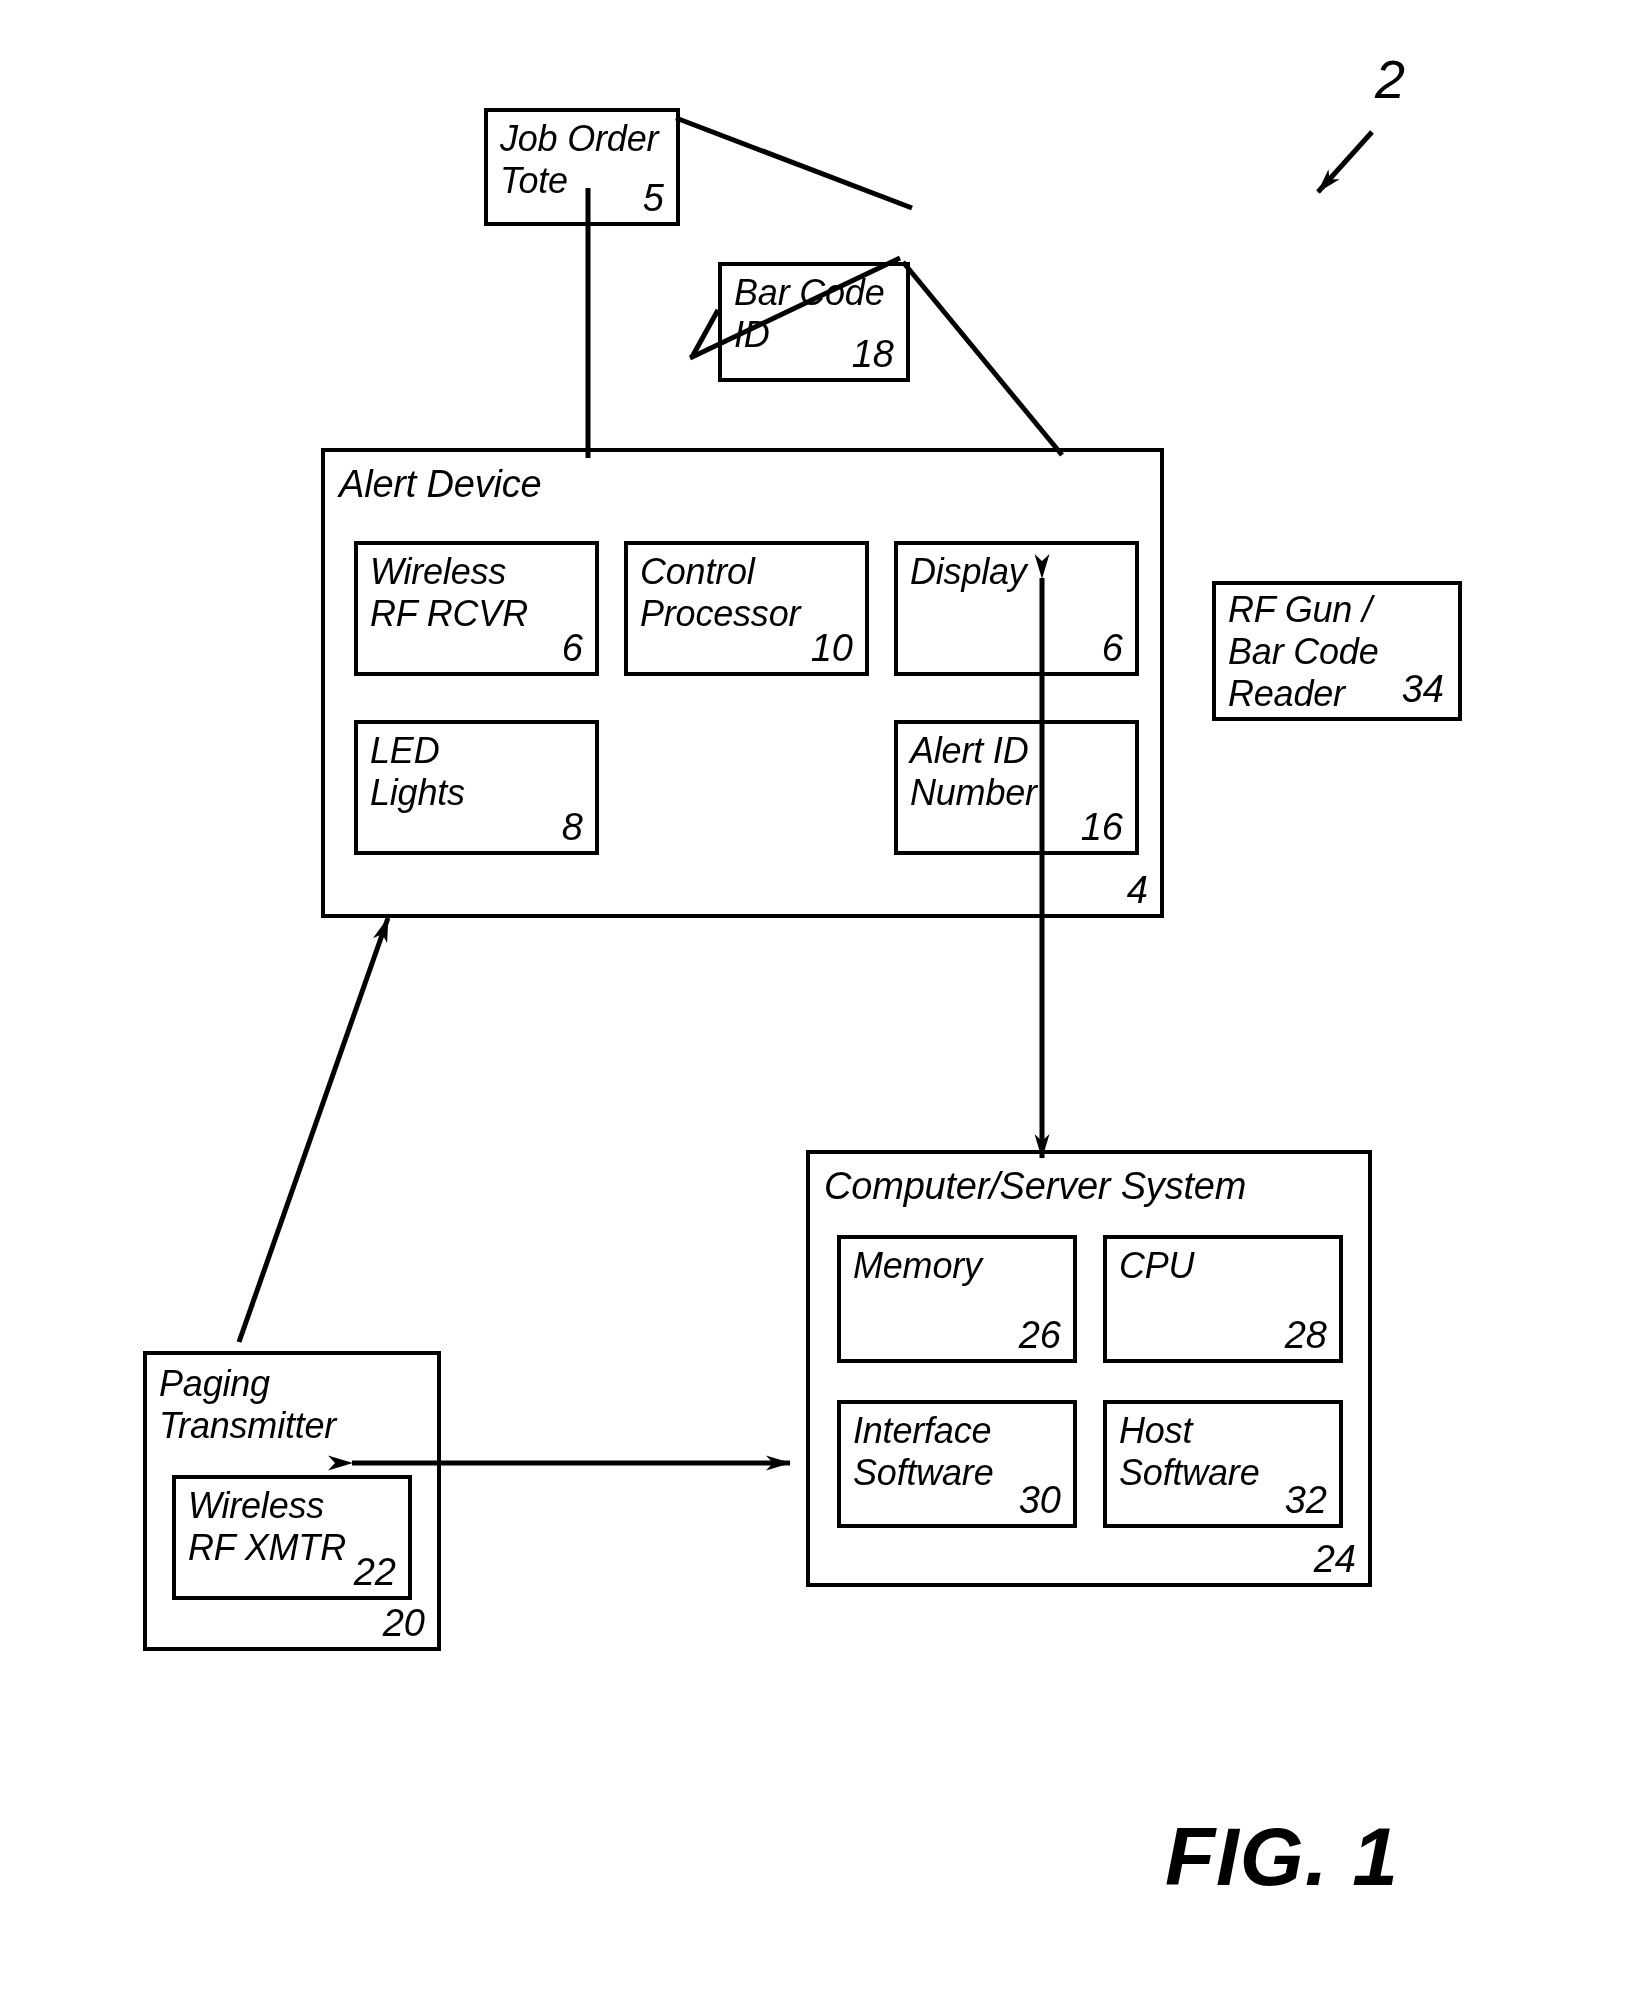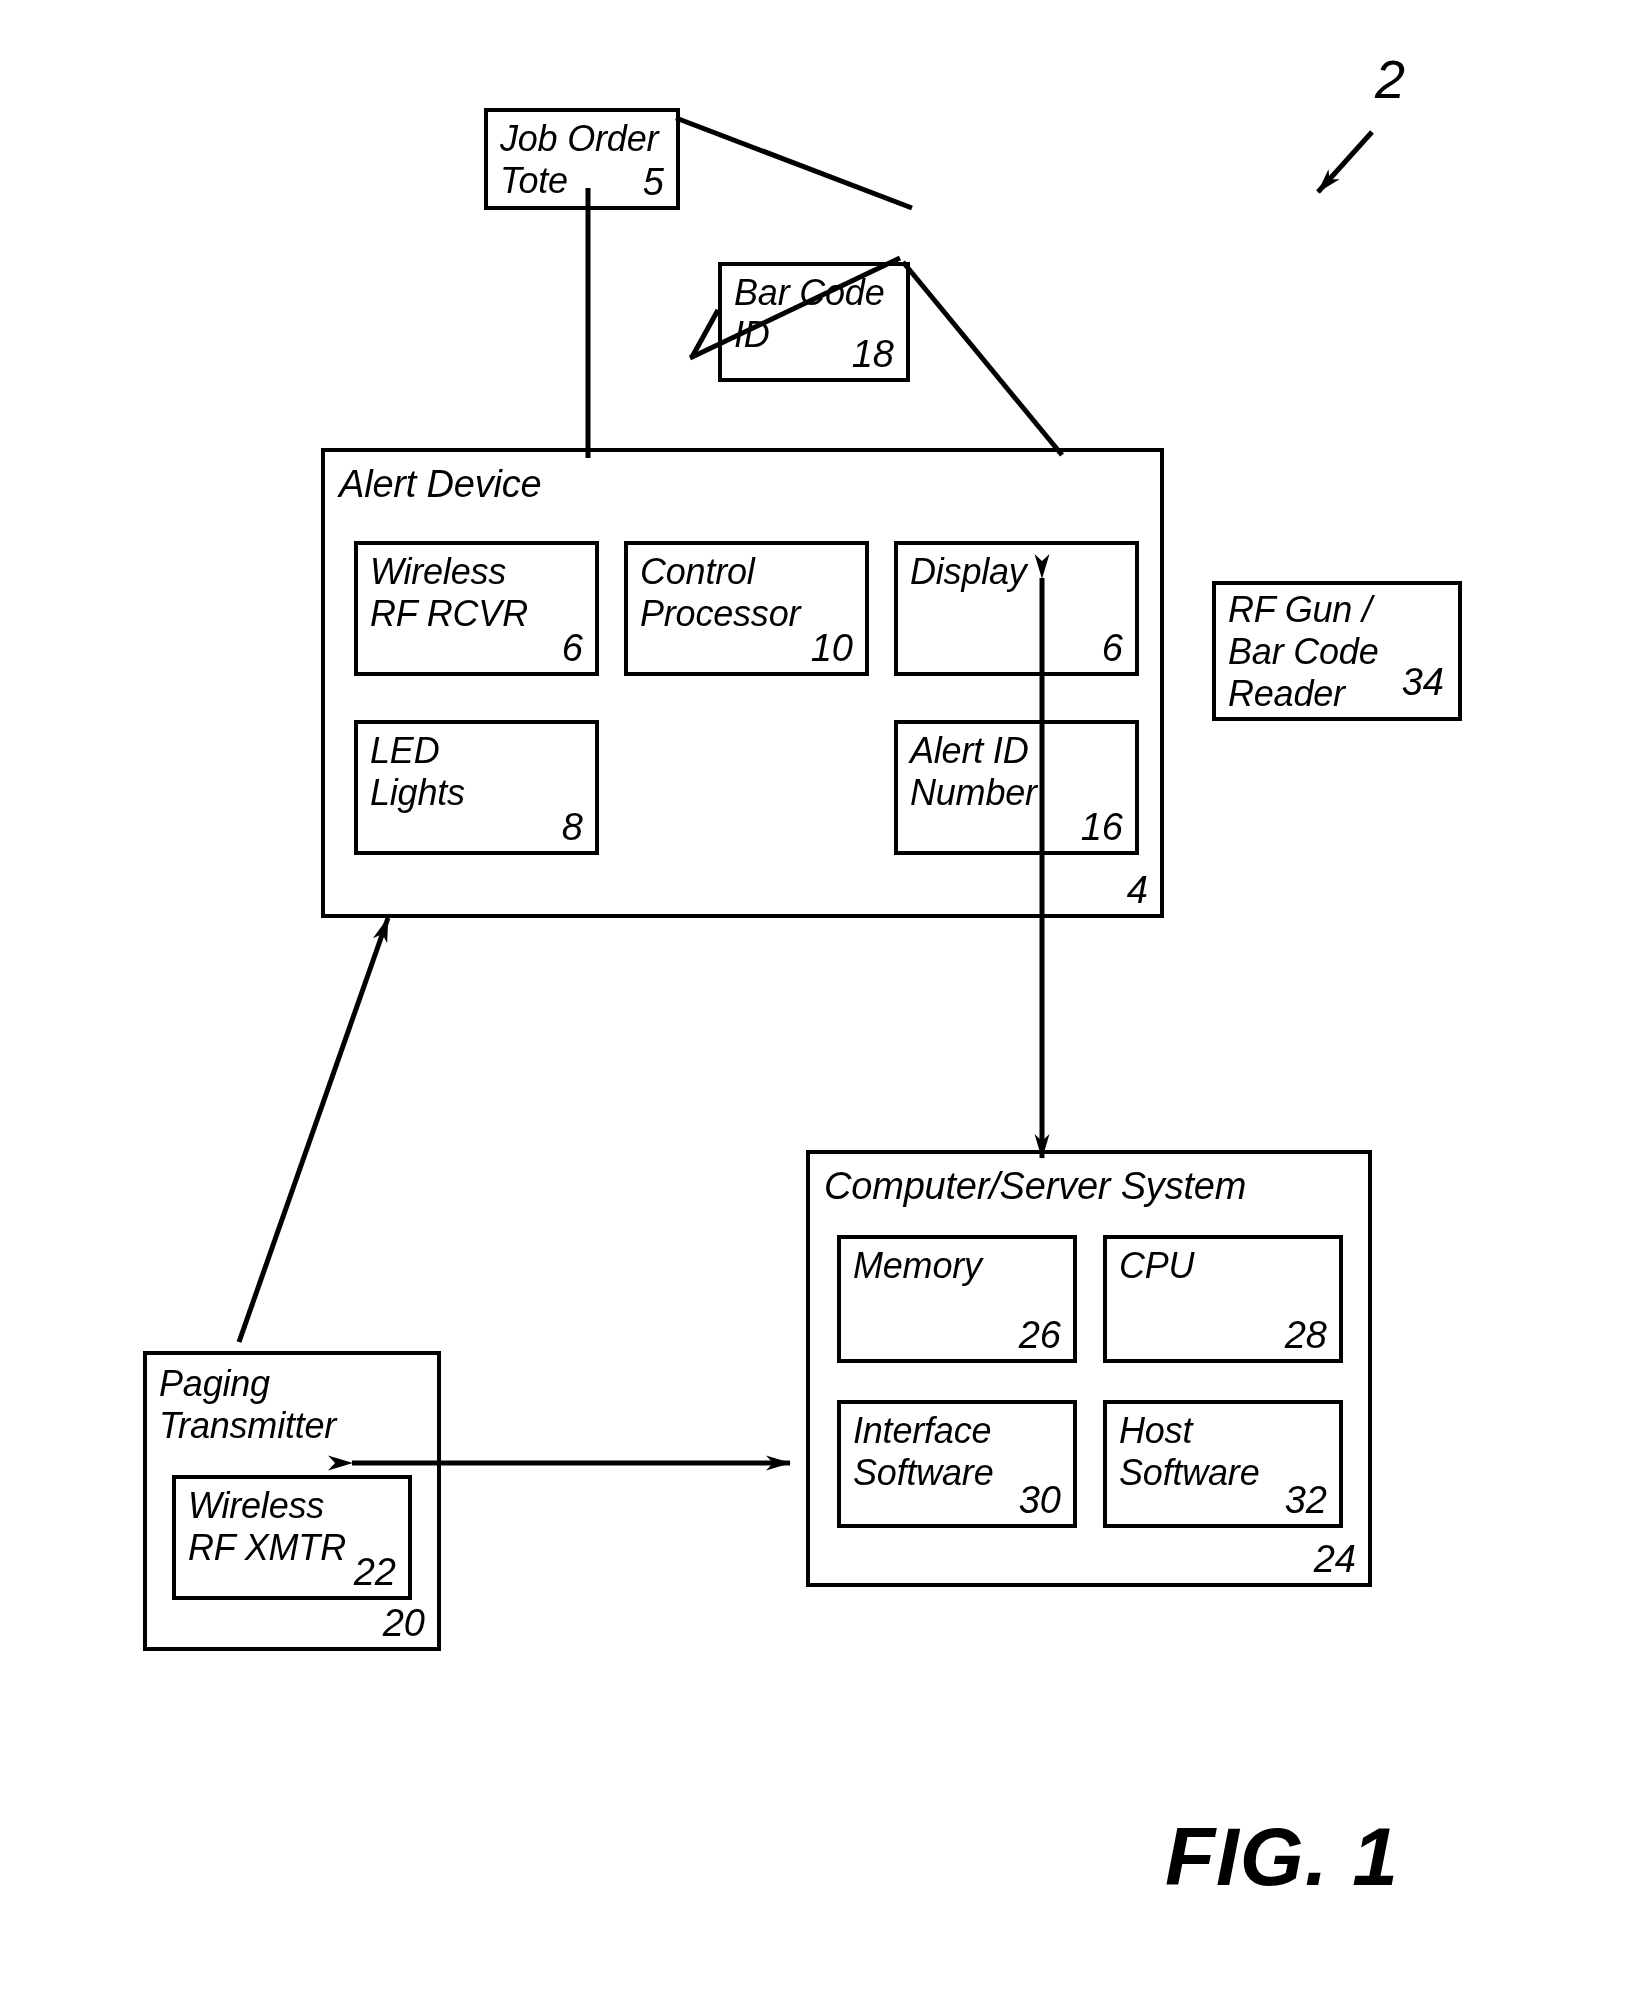--- a/index.html
+++ b/index.html
@@ -106,21 +106,21 @@
 
     <line x1="1042" y1="578" x2="1042" y2="1158" stroke="#000" stroke-width="5" marker-start="url(#ah2)" marker-end="url(#ah2)"></line>
 
     <line x1="239" y1="1342" x2="388" y2="918" stroke="#000" stroke-width="5" marker-end="url(#ah2)"></line>
 
     <line x1="352" y1="1463" x2="790" y2="1463" stroke="#000" stroke-width="5" marker-start="url(#ah2)" marker-end="url(#ah2)"></line>
 
     <line x1="1372" y1="132" x2="1318" y2="192" stroke="#000" stroke-width="5" marker-end="url(#ah2)"></line>
   </svg>
 
-  <div class="box" style="left:484px; top:108px; width:196px; height:102px;">
+  <div class="box" style="left:484px; top:108px; width:196px; height:118px;">
     <div class="lbl box-title">Job Order
 Tote</div>
     <div class="refnum br">5</div>
   </div>
 
   <div class="box" style="left:718px; top:262px; width:192px; height:120px;">
     <div class="lbl box-title">Bar Code
 ID</div>
     <div class="refnum br">18</div>
   </div>
@@ -157,21 +157,21 @@
       <div class="lbl box-title">Alert ID
 Number</div>
       <div class="refnum br">16</div>
     </div>
   </div>
 
   <div class="box" style="left:1212px; top:572px; width:250px; height:140px;margin-top:9px;">
     <div class="lbl box-title" style="top:4px;">RF Gun /
 Bar Code
 Reader</div>
-    <div class="refnum" style="right:14px; bottom:13px;">34</div>
+    <div class="refnum" style="right:14px; bottom:6px;">34</div>
   </div>
 
   <div class="box" style="left:806px; top:1150px; width:566px; height:437px;">
     <div class="lbl box-title big" style="left:14px; top:10px;">Computer/Server System</div>
     <div class="refnum br">24</div>
 
     <div class="box inner" style="left:27px; top:81px; width:240px; height:128px;">
       <div class="lbl box-title">Memory</div>
       <div class="refnum br">26</div>
     </div>

